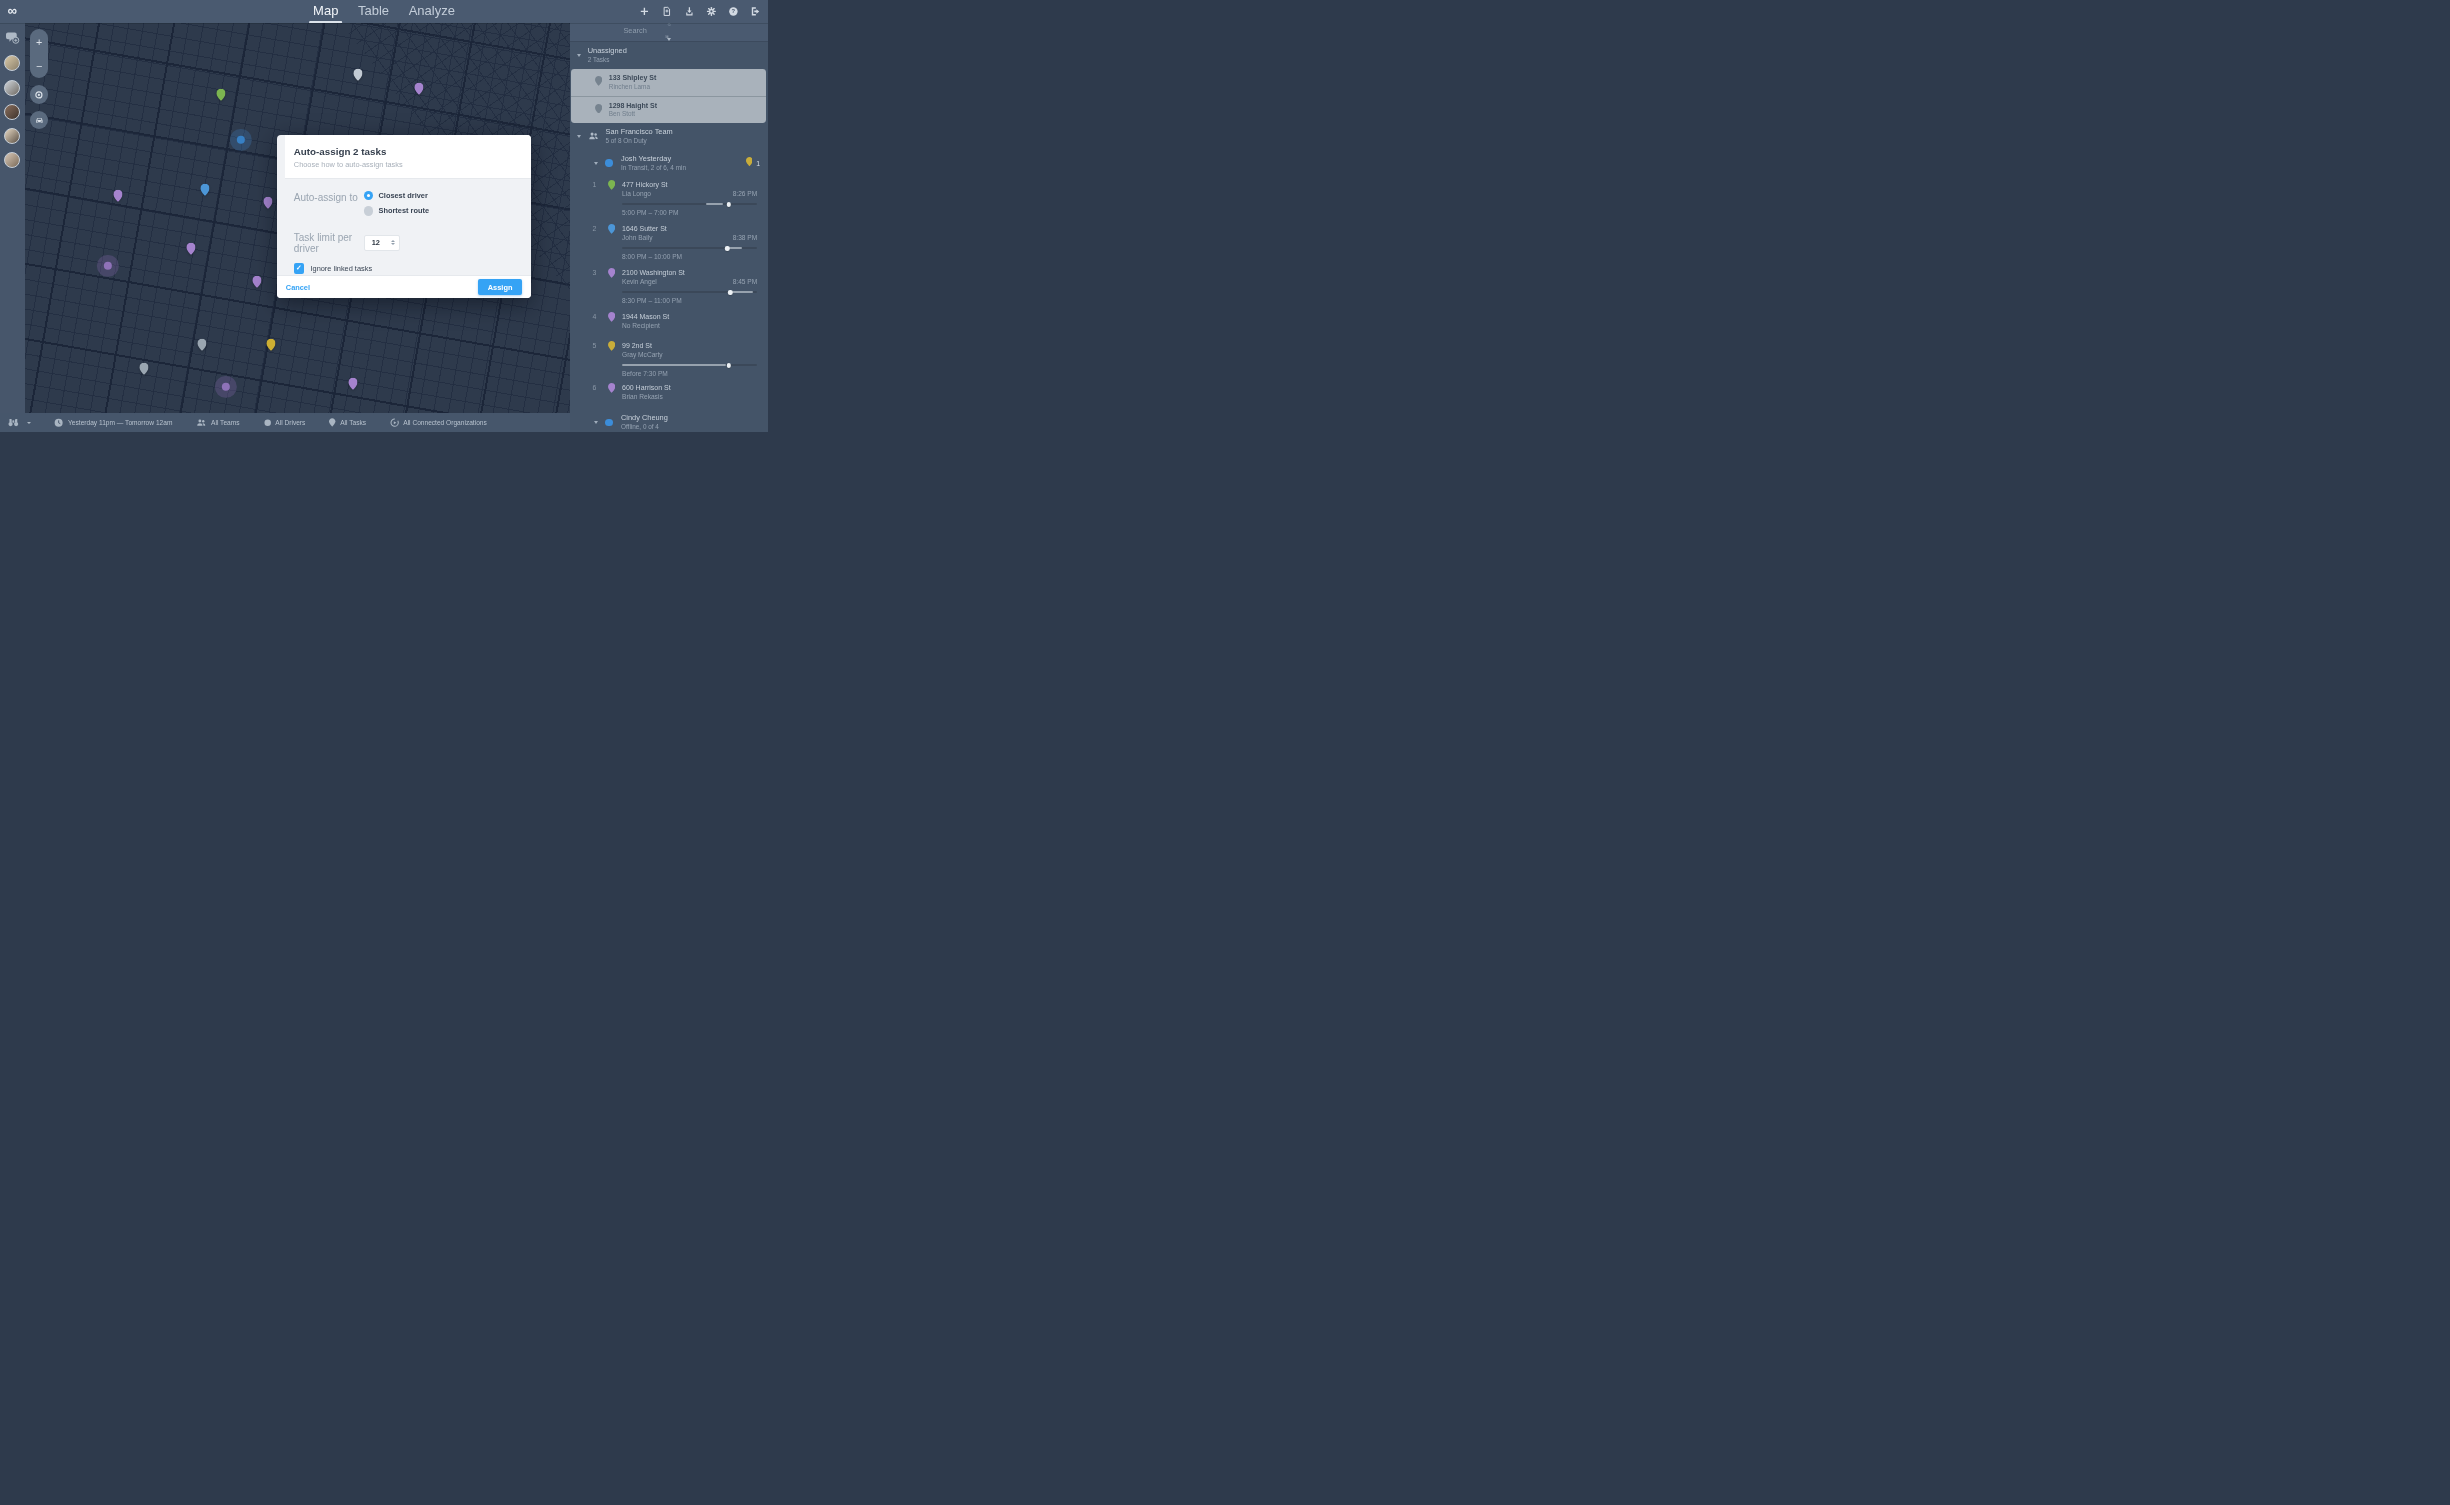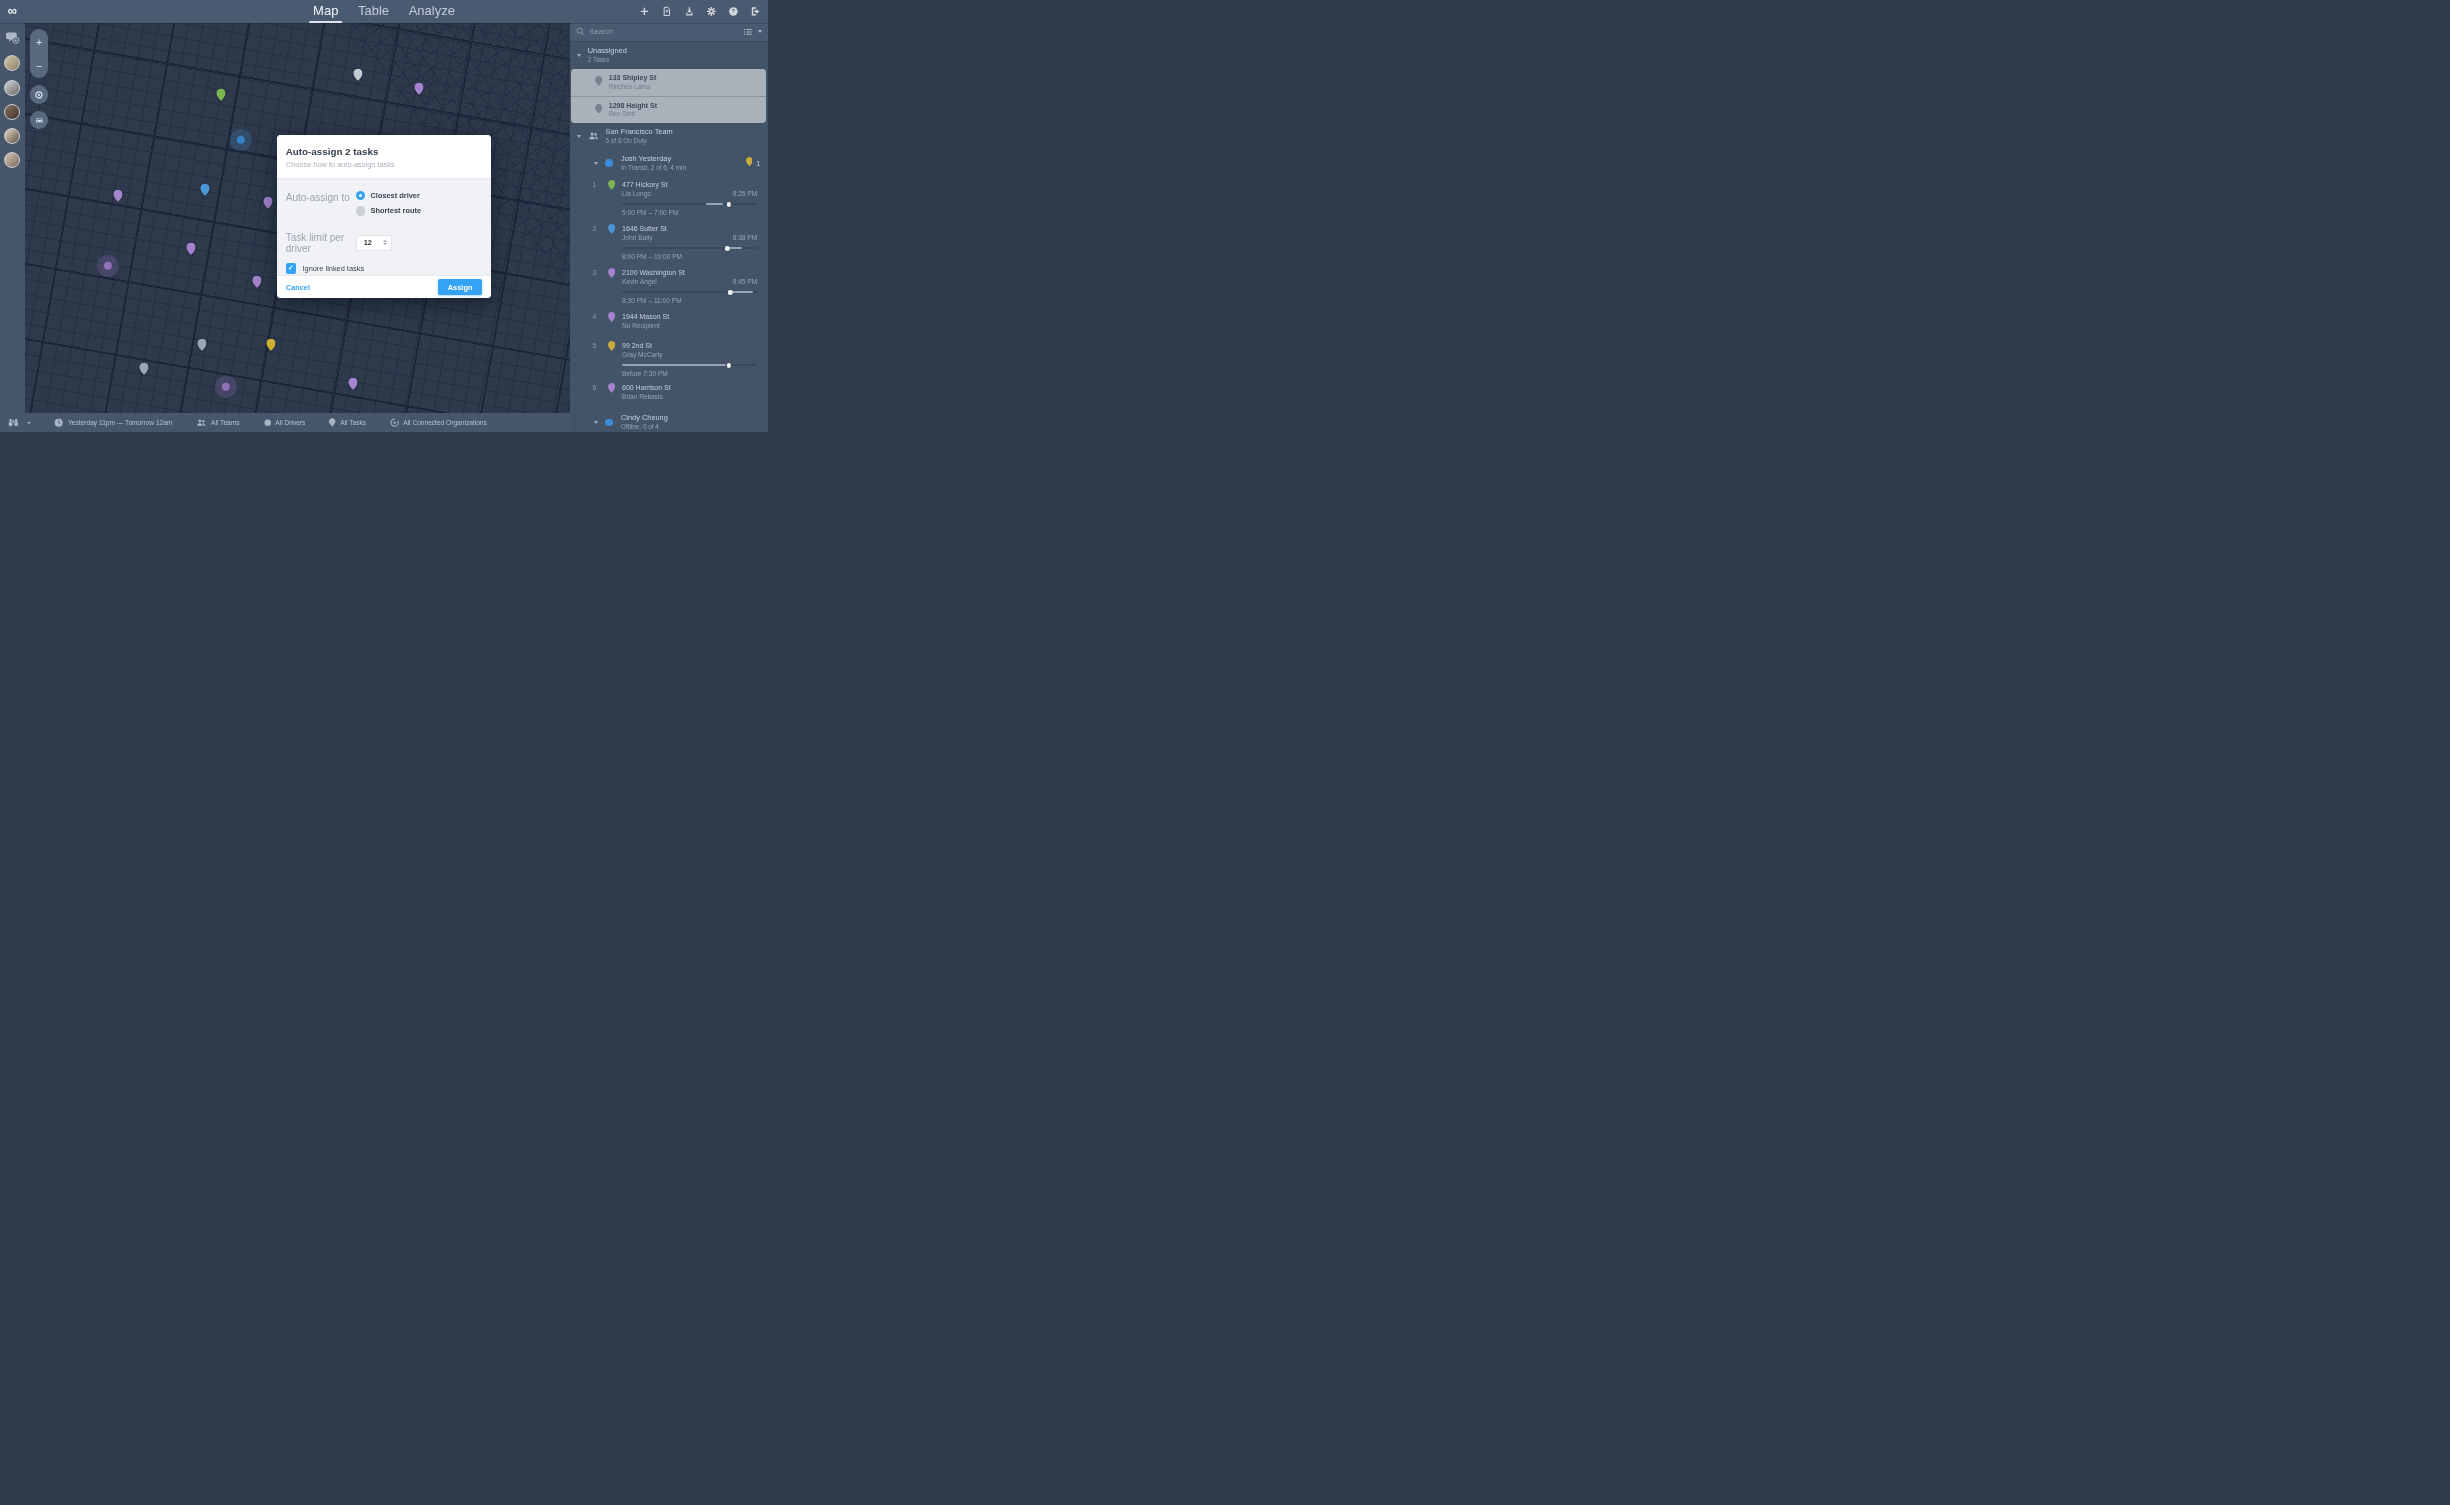--- a/index.html
+++ b/index.html
@@ -47,21 +47,21 @@
     display:flex; align-items:center; justify-content:center; cursor:pointer; }
 
   
   .bottombar { position:absolute; left:0; top:413px; width:570px; height:19.6px; background:#46566B; z-index:25;
     display:flex; align-items:center; color:#B7C2CE; font-size:6.6px; }
   .bb-group { display:flex; align-items:center; gap:4.4px; cursor:pointer; white-space:nowrap; }
   .bb-caret { width:0; height:0; border-left:2.5px solid transparent; border-right:2.5px solid transparent; border-top:2.9px solid #A9B5C2; margin-left:2.9px; }
 
   
   .sidebar { position:absolute; left:570px; top:22.5px; width:198px; height:410px; background:#445468; z-index:20; overflow:hidden; }
-  .search-row { height:19.6px; background:#4A5A70; display:flex; align-items:center; padding:0 5.9px; border-bottom:0.5px solid #3C4A5D; }
+  .search-row { height:19.6px; background:#4A5A70; display:flex; align-items:center; padding:0 5.9px; border-bottom:0.5px solid #3C4A5D;flex-direction:column; }
   .search-input { flex:1; background:transparent; border:none; outline:none; color:#D7DEE6; font-size:7.4px; margin-left:4.9px; font-family:"Liberation Sans",sans-serif; }
   .search-input::placeholder { color:#8F9DAD; }
   .caret-down { width:0; height:0; border-left:2.9px solid transparent; border-right:2.9px solid transparent; border-top:3.4px solid #AEB9C6; }
   .sec-header { display:flex; align-items:center; padding:0 6.9px 0 6.9px; cursor:pointer; }
   .sec-caret { width:0; height:0; border-left:2.9px solid transparent; border-right:2.9px solid transparent; border-top:3.4px solid #9FACBB; margin-right:6.9px; flex:none; }
   .h-title { color:#C9D2DC; font-size:7.4px; font-weight:500; line-height:9.8px; }
   .h-sub { color:#94A1B1; font-size:6.4px; line-height:8.8px; }
   .sel-block { margin:0 2px 0 1px; background:#A9B2BB; border-radius:3.4px; overflow:hidden; }
   .sel-row { height:27px; display:flex; align-items:center; padding-left:23.5px; cursor:pointer; }
   .sel-row + .sel-row { border-top:0.5px solid rgba(84,96,109,.35); }
@@ -81,22 +81,22 @@
   .t-addr { color:#C6CFD9; font-size:7px; font-weight:500; line-height:9.3px; padding-top:3.9px; }
   .t-line2 { display:flex; align-items:baseline; }
   .t-name { color:#96A3B2; font-size:6.6px; line-height:8.8px; }
   .t-eta { margin-left:auto; margin-right:10.8px; color:#97A4B3; font-size:6.6px; }
   .progress { position:relative; height:2px; background:#3B4859; border-radius:1px; margin:4.9px 10.8px 0 0; }
   .p-fill { position:absolute; top:0; height:2px; background:#97A2AE; border-radius:1px; }
   .p-thumb { position:absolute; top:-1.2px; width:4.4px; height:4.4px; border-radius:50%; background:#EDF1F5; transform:translateX(-50%); box-shadow:0 0.5px 1px rgba(0,0,0,.3); }
   .t-window { color:#94A1B1; font-size:6.6px; margin-top:3.4px; }
 
   
-  .modal { position:absolute; left:277px; top:135px; width:214px; height:163px; border-radius:3.9px; overflow:hidden; z-index:50;
-    box-shadow:0 5.9px 22px rgba(5,10,20,.5); background:#F0F2F5; }
+  .modal { position:absolute; left:277px; top:135px; width:254px; height:163px; border-radius:3.9px; overflow:hidden; z-index:50;
+    box-shadow:0 5.9px 22px rgba(5,10,20,.5); background:#F0F2F5;padding-left:8px; }
   .m-header { background:#FFFFFF; padding:10.8px 8.8px 8.8px 8.8px; border-bottom:0.5px solid #E6E9ED; }
   .m-title { font-size:9.8px; font-weight:700; color:#36404E; }
   .m-sub { font-size:7.4px; color:#A8B0BA; margin-top:3.4px; }
   .m-body { padding:11.8px 8.8px 0 8.8px; }
   .m-row { display:flex; margin-bottom:8.8px; }
   .m-label { width:70px; text-align:left; color:#9AA5B1; font-size:10px; padding-top:1.5px; flex:none; }
   .radio-opt { display:flex; align-items:flex-start; gap:5.4px; cursor:pointer; margin-bottom:6.4px; }
   .radio { width:9.3px; height:9.3px; border-radius:50%; flex:none; position:relative; }
   .radio.on { background:#35A3F5; }
   .radio.on::after { content:""; position:absolute; left:2.9px; top:2.9px; width:3.4px; height:3.4px; border-radius:50%; background:#FFF; }

